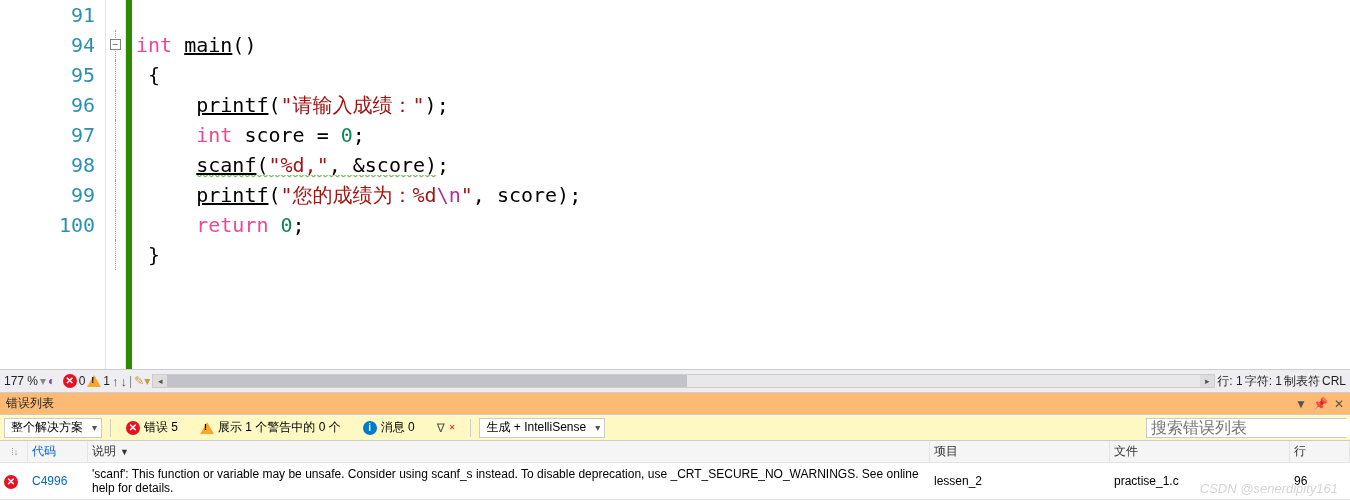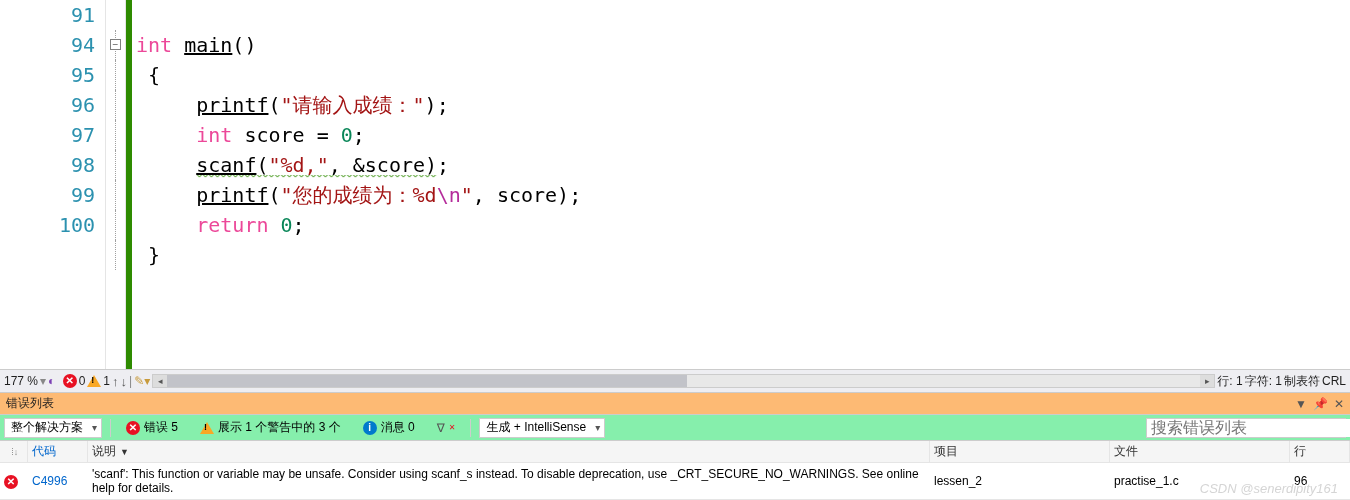--- a/index.html
+++ b/index.html
@@ -26,21 +26,21 @@
 .circle.err { background: #e81123; }
 .circle.info { background: #007acc; }
 .triangle.warn { display: inline-block; width: 0; height: 0; border-left: 7px solid transparent; border-right: 7px solid transparent; border-bottom: 12px solid #f9a825; position: relative; }
 .triangle.warn::after { content: "!"; position: absolute; left: -3px; top: 0px; font-size: 9px; color: #000; font-weight: bold; }
 .arrow { color: #555; font-size: 13px; }
 .hscroll { flex: 1; height: 14px; background: #e8e8e8; border: 1px solid #ccc; position: relative; }
 .hscroll-thumb { position: absolute; left: 14px; top: 0; bottom: 0; width: 520px; background: #c2c3c9; }
 .hscroll-btn { position: absolute; top: 0; bottom: 0; width: 14px; background: #ddd; color: #555; font-size: 9px; display: flex; align-items: center; justify-content: center; }
 .panel-header { height: 22px; background: #fdba74; border-bottom: 1px solid #cccccc; display: flex; align-items: center; padding: 0 6px; font-size: 12px; color: #1e1e1e; }
 .panel-header .right { margin-left: auto; display: flex; gap: 6px; color: #555; }
-.filter-bar { height: 26px; background: #86efac; border-bottom: 1px solid #cccccc; display: flex; align-items: center; padding: 0 4px; gap: 8px; }
+.filter-bar { height: 26px; background: #fef9c3; border-bottom: 1px solid #cccccc; display: flex; align-items: center; padding: 0 4px; gap: 8px; }
 .dropdown { border: 1px solid #ccc; background: #fff; height: 20px; padding: 0 18px 0 6px; display: flex; align-items: center; position: relative; font-size: 12px; }
 .dropdown::after { content: "▾"; position: absolute; right: 4px; color: #555; font-size: 10px; }
 .fbutton { border: 1px solid transparent; background: transparent; height: 22px; padding: 0 6px; display: flex; align-items: center; gap: 4px; font-size: 12px; cursor: pointer; }
 .filter-bar .vsep { width: 1px; height: 18px; background: #ccc; }
 .search-box { margin-left: auto; border: 1px solid #ccc; background: #fff; height: 20px; width: 200px; display: flex; align-items: center; padding: 0 4px; color: #888; }
 .search-box input { border: none; outline: none; flex: 1; font-size: 16px; color: #333; }
 .grid { flex: 0 0 auto; }
 .grid-head, .grid-row { display: flex; align-items: center; border-bottom: 1px solid #e5e5e5; font-size: 12px; }
 .grid-head { height: 22px; background: #f5f5f5; color: #333; }
 .grid-row { min-height: 34px; padding: 4px 0; }
@@ -145,21 +145,21 @@
   <div class="dropdown">
       <span>整个解决方案</span>
     </div>
   <div class="vsep"></div>
   <div class="fbutton">
       <span class="circle err">✕</span>
       <span>错误 5</span>
     </div>
   <div class="fbutton">
       <span class="triangle warn"></span>
-      <span>展示 1 个警告中的 3 个</span>
+      <span>展示 1 个警告中的 0 个</span>
     </div>
   <div class="fbutton">
       <span class="circle info">i</span>
       <span>消息 0</span>
     </div>
   <div class="fbutton funnel">∇<sub style="color:#e81123;font-size:8px;">✕</sub></div>
   <div class="vsep"></div>
   <div class="dropdown">
       <span>生成 + IntelliSense</span>
     </div>

